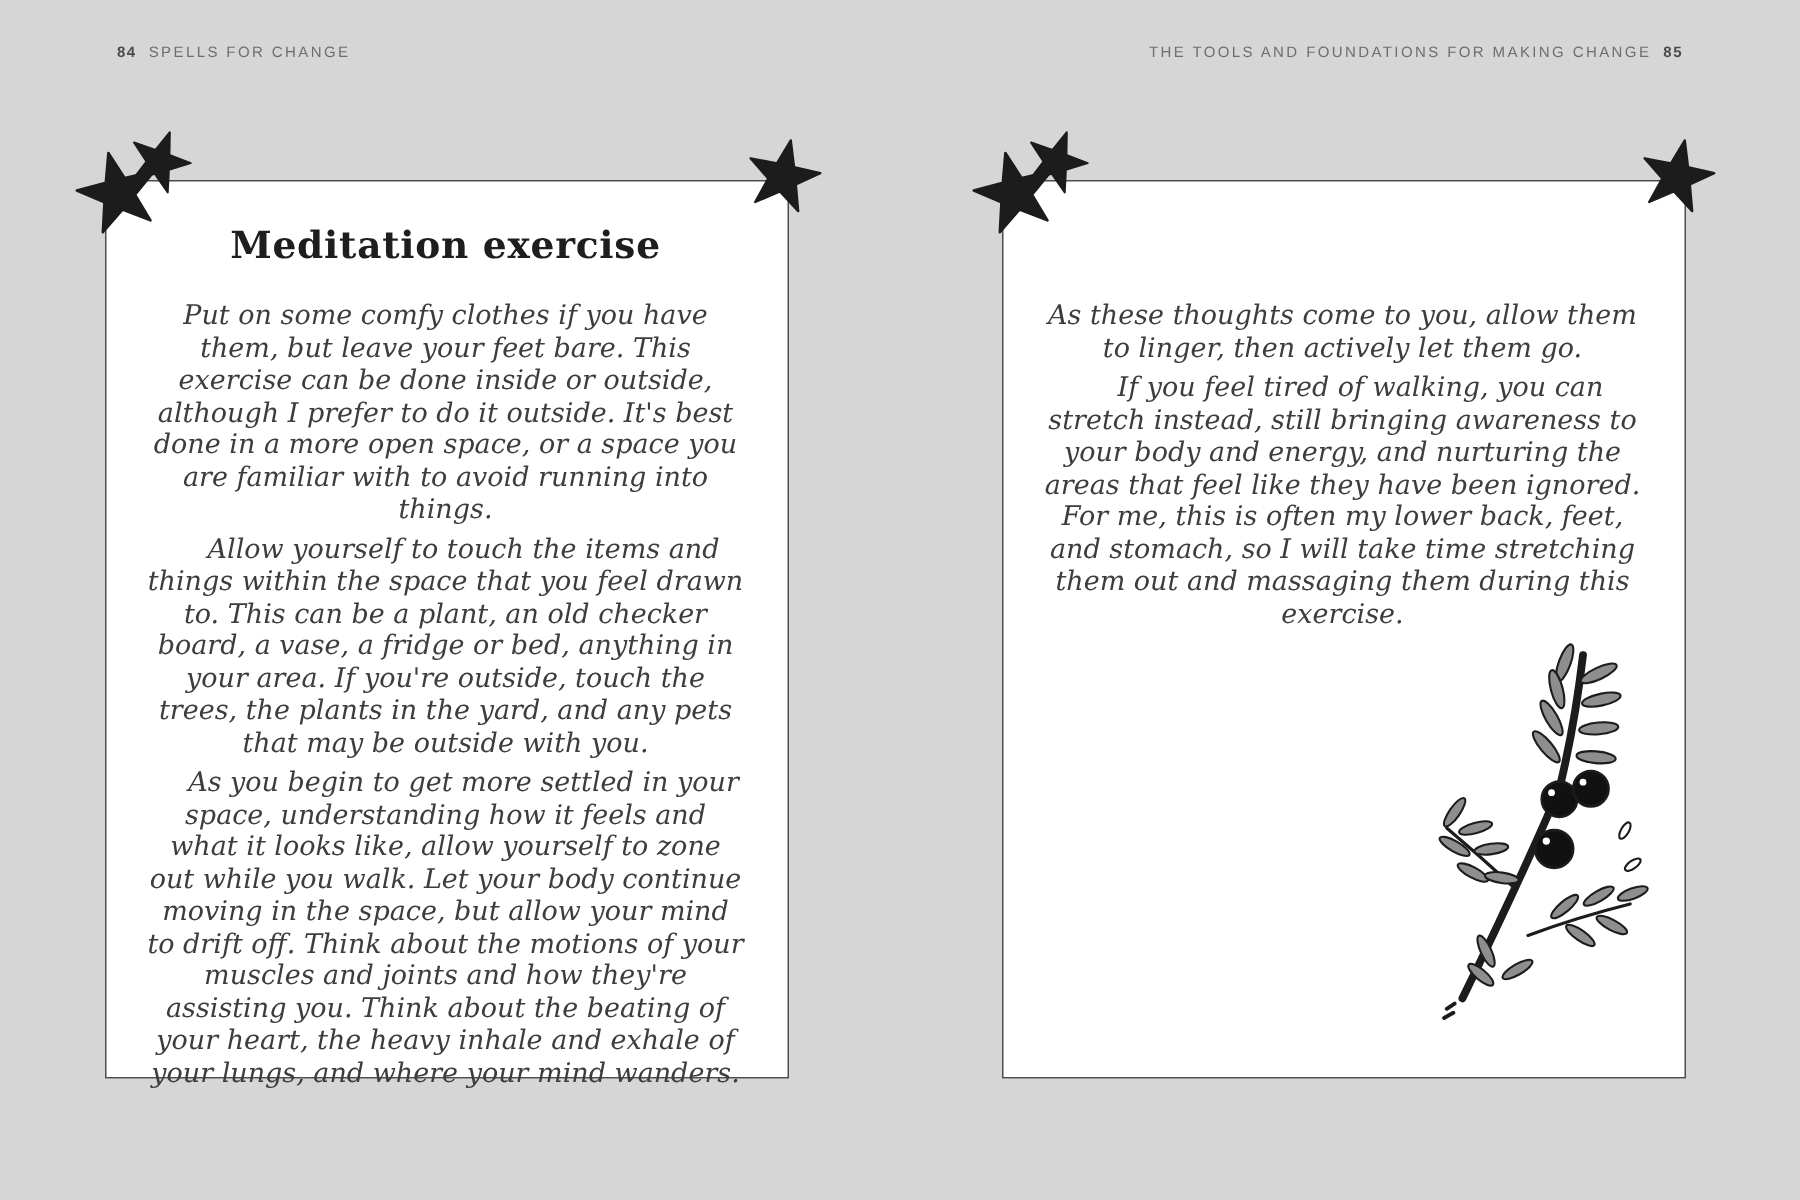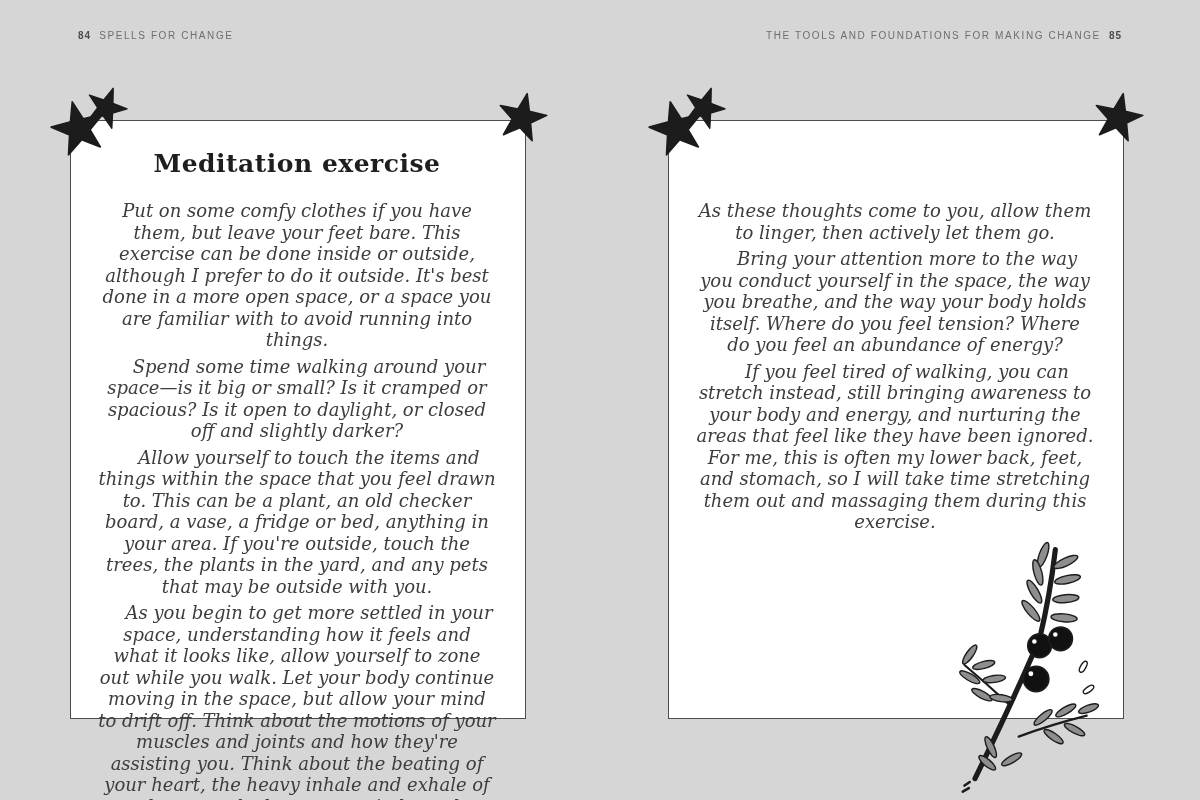--- a/index.html
+++ b/index.html
@@ -85,32 +85,30 @@
   </div>
   <div class="running-head right">
     <span>THE TOOLS AND FOUNDATIONS FOR MAKING CHANGE</span><span class="sep"></span><span class="folio">85</span>
   </div>
 
   <div class="panel left">
     <div class="panel-inner">
       <h2 class="exercise-title">Meditation exercise</h2>
       <div class="body-copy">
         <p>Put on some comfy clothes if you have them, but leave your feet bare. This exercise can be done inside or outside, although I prefer to do it outside. It's best done in a more open space, or a space you are familiar with to avoid running into things.</p>
-        <p class="indent">Spend some time walking around your space—is it big or small? Is it cramped or spacious? Is it open to daylight, or closed off and slightly darker?</p>
         <p class="indent">Allow yourself to touch the items and things within the space that you feel drawn to. This can be a plant, an old checker board, a vase, a fridge or bed, anything in your area. If you're outside, touch the trees, the plants in the yard, and any pets that may be outside with you.</p>
         <p class="indent">As you begin to get more settled in your space, understanding how it feels and what it looks like, allow yourself to zone out while you walk. Let your body continue moving in the space, but allow your mind to drift off. Think about the motions of your muscles and joints and how they're assisting you. Think about the beating of your heart, the heavy inhale and exhale of your lungs, and where your mind wanders.</p>
       </div>
     </div>
   </div>
 
   <div class="panel right">
     <div class="panel-inner">
       <div class="body-copy">
         <p>As these thoughts come to you, allow them to linger, then actively let them go.</p>
-        <p class="indent">Bring your attention more to the way you conduct yourself in the space, the way you breathe, and the way your body holds itself. Where do you feel tension? Where do you feel an abundance of energy?</p>
         <p class="indent">If you feel tired of walking, you can stretch instead, still bringing awareness to your body and energy, and nurturing the areas that feel like they have been ignored. For me, this is often my lower back, feet, and stomach, so I will take time stretching them out and massaging them during this exercise.</p>
         <div class="branch-float">
           <svg width="150" height="262" viewBox="0 0 170 300" xmlns="http://www.w3.org/2000/svg">
             <g stroke="#1c1c1c" stroke-linecap="round">
 
               <path d="M 22 280 Q 66 190 96 120 Q 108 70 114 18" fill="none" stroke-width="6"></path>
 
               <path d="M 10 288 L 16 284 M 8 295 L 15 291" stroke-width="3" fill="none"></path>
 
               <g fill="#8e8e8e" stroke-width="1.6">

